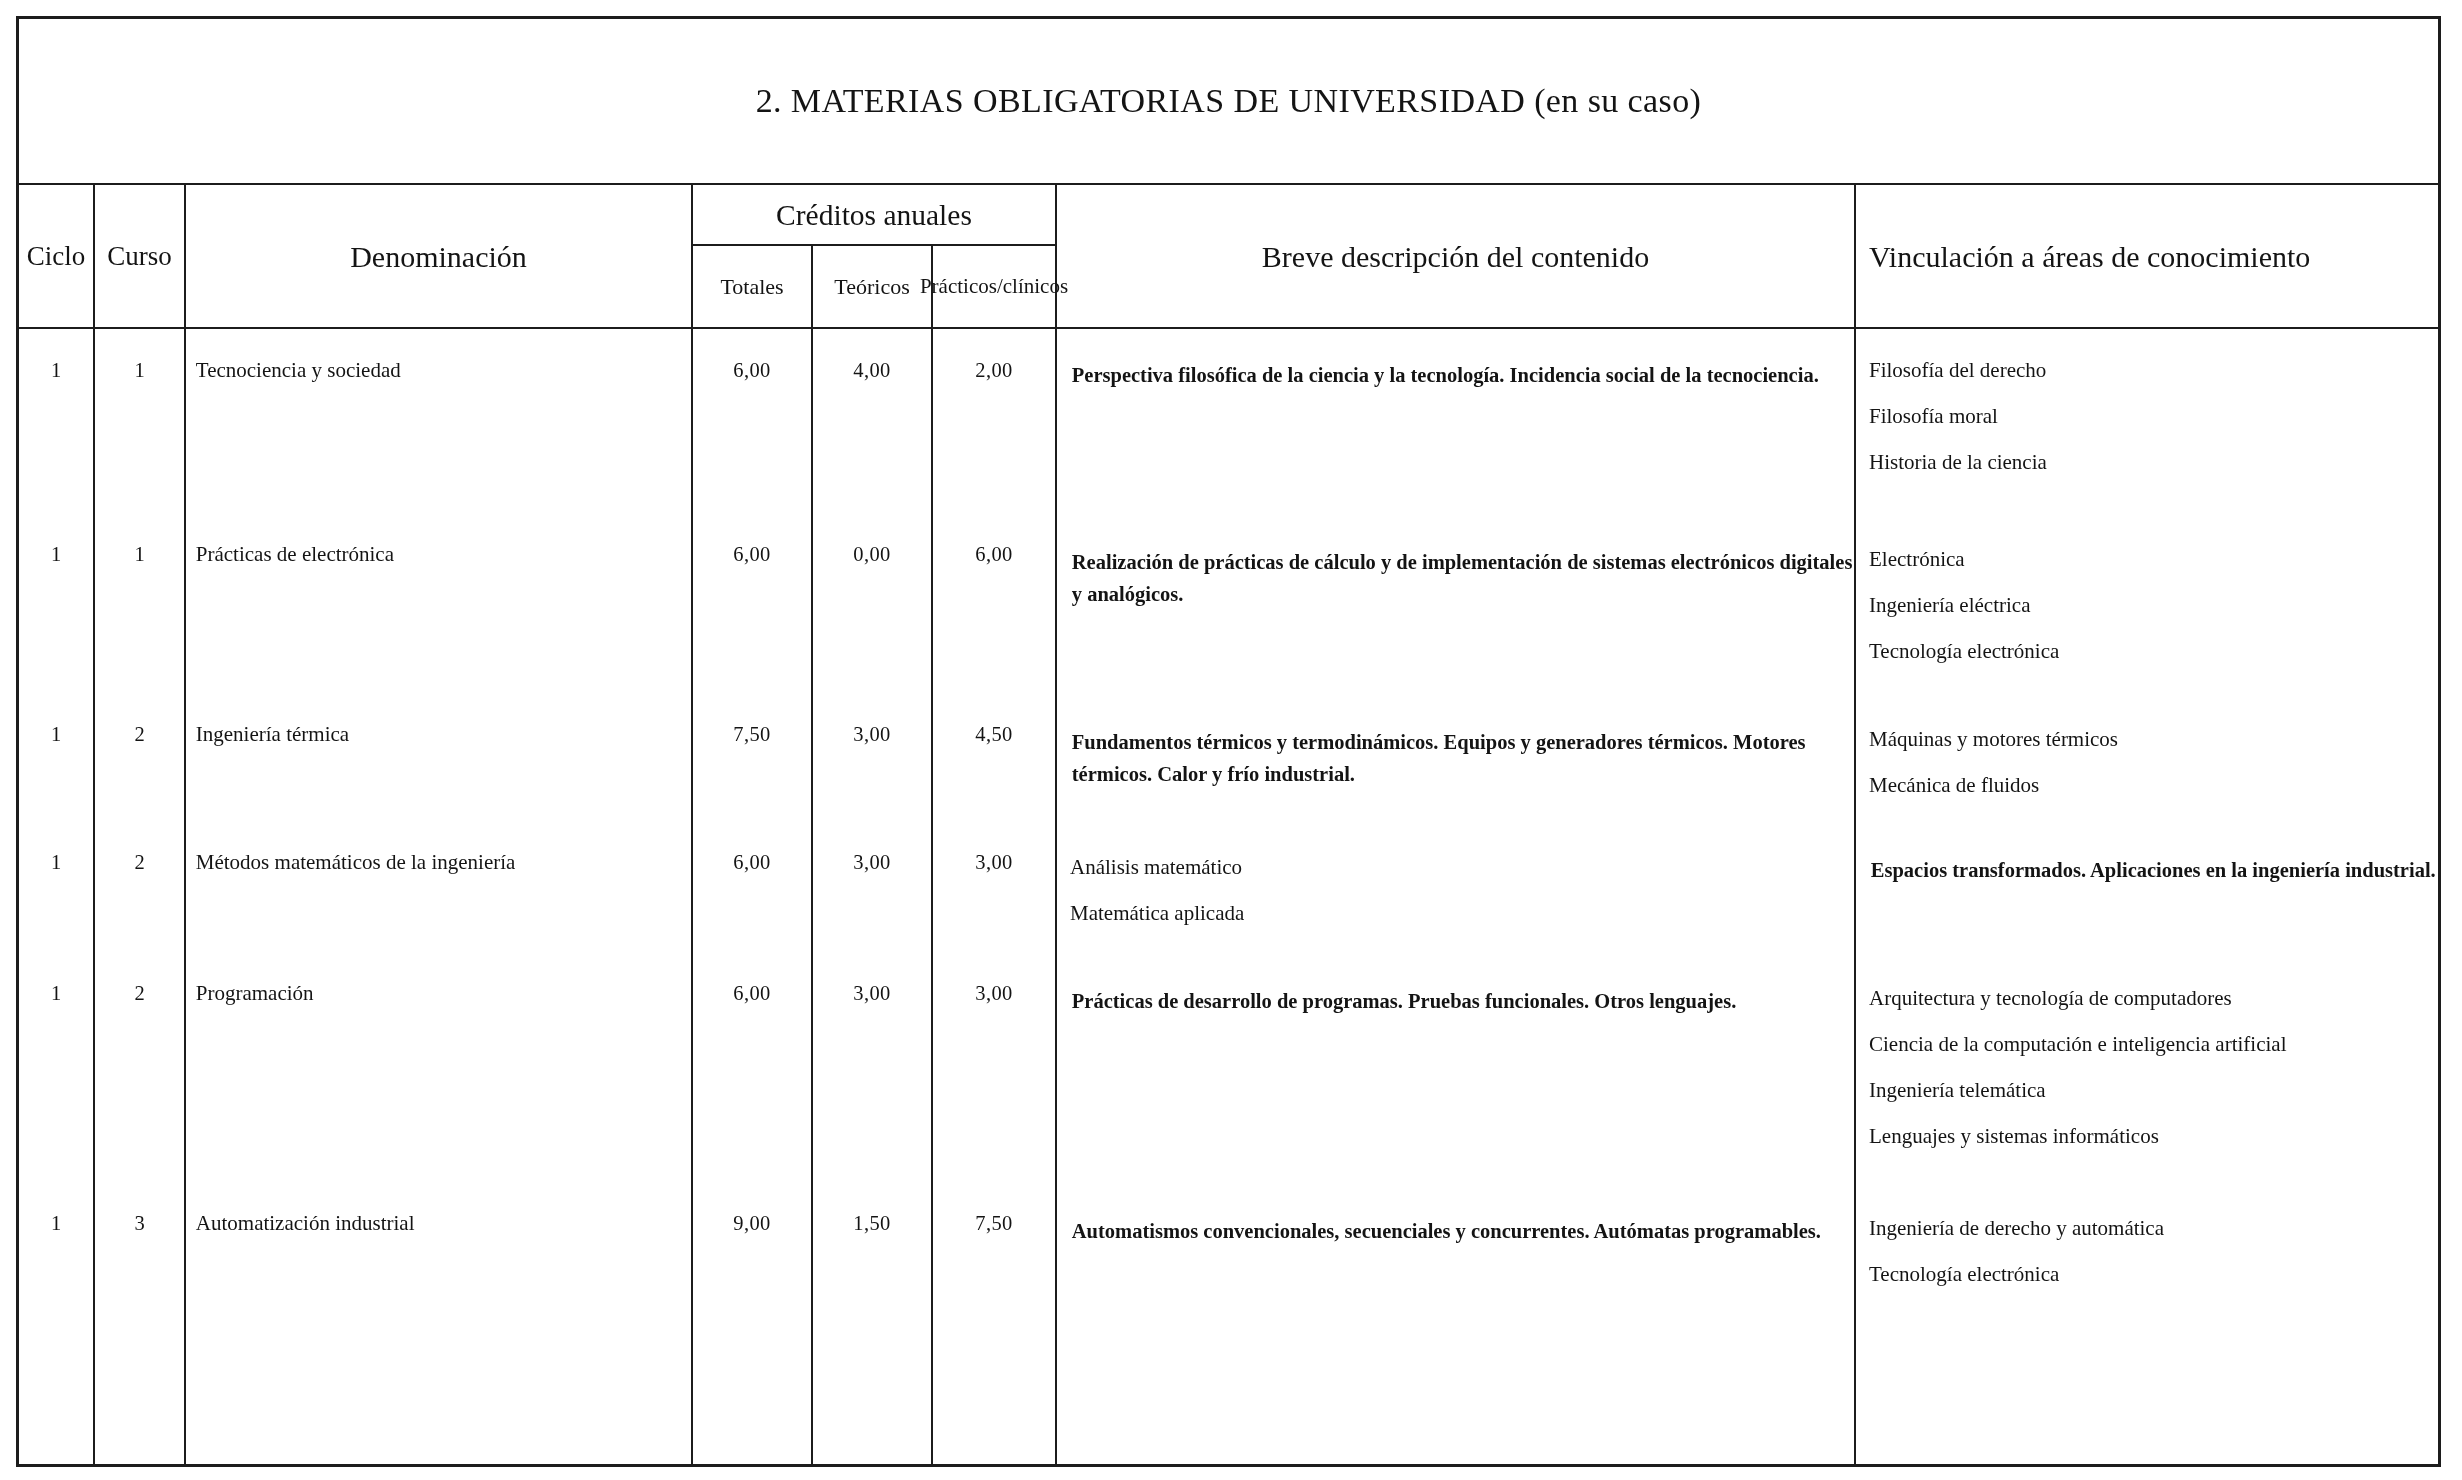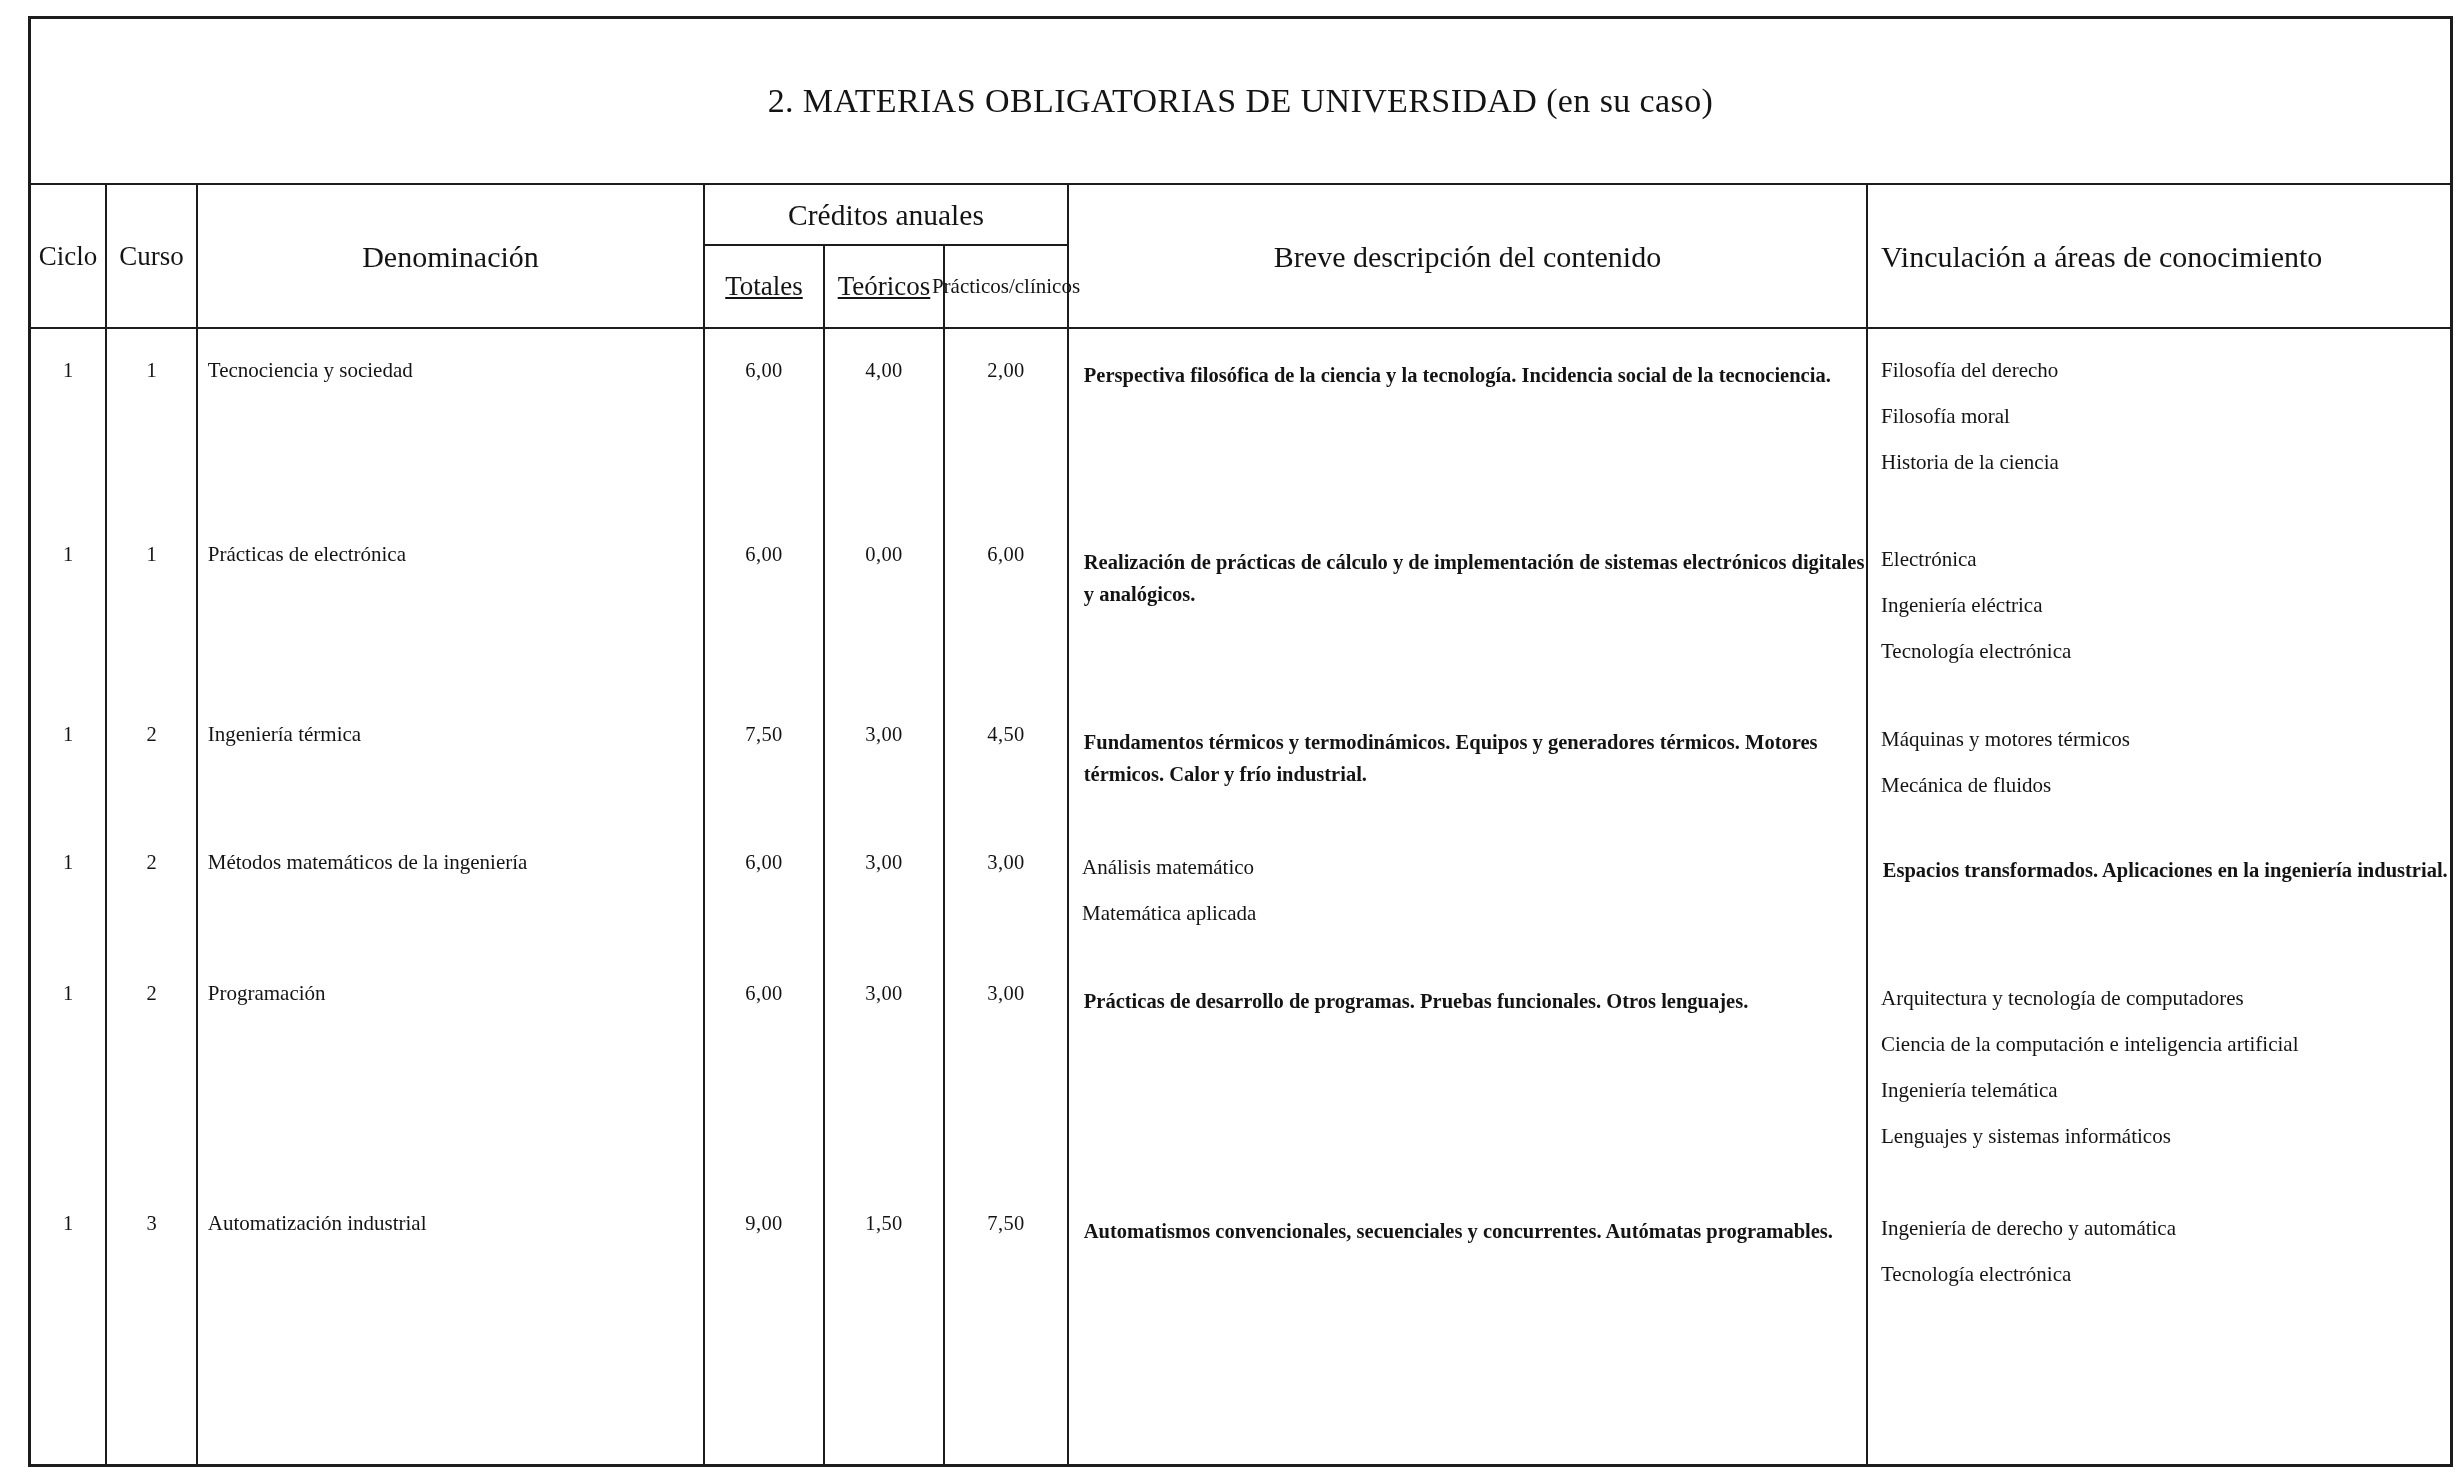--- a/index.html
+++ b/index.html
@@ -14,21 +14,21 @@
     color:var(--ink);
   }
   .sheet{
     position:relative;
     width:2462px;
     height:1481px;
     background:var(--paper);
   }
   .table{
     position:absolute;
-    left:28px; top:16.4px;
+    left:16px; top:16.4px;
     width:2425px; height:1451px;
     border:3.3px solid var(--line);
     background:var(--paper);
     display:flex;
     flex-direction:column;
   }
   
   .title-row{
     height:166px;
     border-bottom:2.5px solid var(--line);
@@ -63,21 +63,21 @@
   }
   .th.span{grid-row:1/3;}
   .th.br{border-right:2.5px solid var(--line);}
   .th-creditos{
     grid-column:4/7;
     grid-row:1;
     border-bottom:2.5px solid var(--line);
     border-right:2.5px solid var(--line);
     font-size:29.5px;
   }
-  .th-sub{font-size:27px;text-decoration:underline;}
+  .th-sub{font-size:22px;}
   .th-prac{font-size:21px; }
   .th-desc{grid-column:7; font-size:30px;}
   .th-vinc{
     grid-column:8;
     justify-content:flex-start;
     text-align:left;
     padding-left:13px;
     font-size:30px;
   }
   .th-denom{font-size:30px;}

